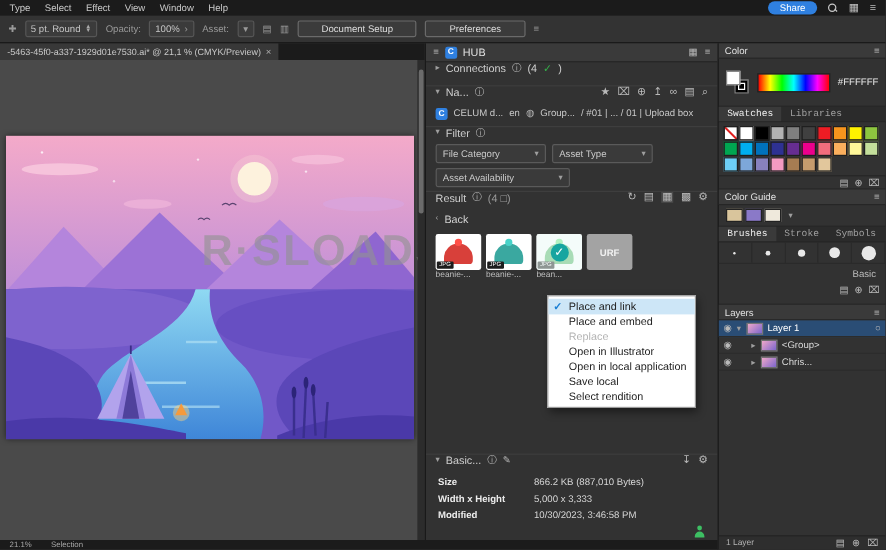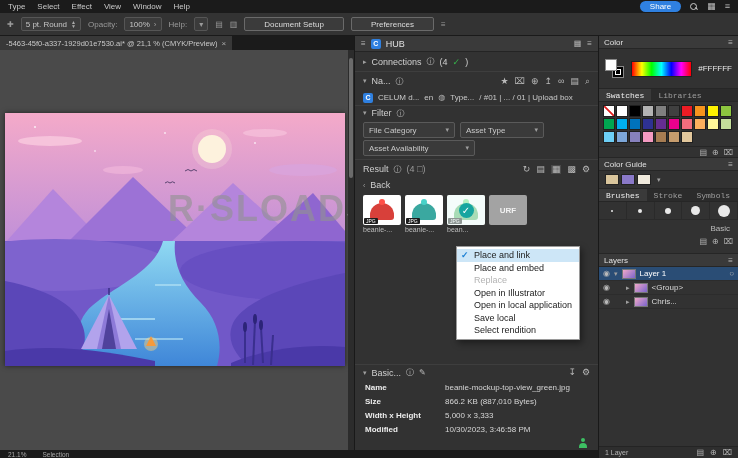--- a/index.html
+++ b/index.html
@@ -52,21 +52,21 @@
   .statusbar { position:absolute; top:450px; left:0; width:598px; height:8px; background:#1b1b1b;
     display:flex; align-items:center; gap:16px; padding:0 8px; font-size:6.5px; color:#a8a8a8; z-index:20;}
 
   
   .celum { position:absolute; top:36px; left:354px; width:244px; height:414px; background:#323232;
     border-left:1px solid #191919; display:flex; flex-direction:column; font-size:9px; z-index:10; }
   .celum-head { height:16px; background:#3a3a3a; border-bottom:1px solid #242424; display:flex;
     align-items:center; gap:5px; padding:0 6px; color:#e0e0e0; }
   .logo-chip { width:10px; height:10px; border-radius:2px; background:#2f80e0; color:#fff;
     font-size:7px; font-weight:bold; display:flex; align-items:center; justify-content:center; }
-  .crow { display:flex; align-items:center; gap:5px; padding:0 8px; flex:0 0 auto; }
+  .crow { display:flex; align-items:flex-start; gap:5px; padding:0 8px; flex:0 0 auto; }
   .sect { border-bottom:1px solid #3e3e3e; }
   .chev { color:#9f9f9f; font-size:7px; }
   .ico { color:#b9b9b9; font-size:9px; line-height:9px; }
   .ico.sm { font-size:8px; }
   .g { color:#35b24a; }
   .icons-right { margin-left:auto; display:flex; gap:6px; align-items:center; }
   .bc { font-size:8px; color:#c9c9c9; white-space:nowrap; overflow:hidden; }
   .dd { height:16px; border:1px solid #5a5a5a; background:#3a3a3a; border-radius:2px;
     display:flex; align-items:center; justify-content:space-between; padding:0 5px; color:#c9c9c9; font-size:8px; }
   .thumbrow { display:flex; gap:4px; padding:3px 8px 0 8px; }
@@ -171,21 +171,21 @@
       <span class="spin">
           <span>▲</span>
           <span>▼</span>
         </span>
     </span>
     <span class="dim">Opacity:</span>
     <span class="cb-box">
       <span>100%</span>
       <span class="dim">›</span>
     </span>
-    <span class="dim">Help:</span>
+    <span class="dim">Asset:</span>
     <span class="cb-box">
       <span class="dim">▾</span>
     </span>
     <span class="dim">▤</span>
     <span class="dim">▥</span>
     <span class="cb-btn">Document Setup</span>
     <span class="cb-btn">Preferences</span>
     <span class="dim">≡</span>
   </div>
 
@@ -299,21 +299,21 @@
         <span class="ico">▤</span>
         <span class="ico">⌕</span>
       </span>
     </div>
 
     <div class="crow sect" style="height:16px">
       <span class="logo-chip">C</span>
       <span class="bc">CELUM d...</span>
       <span class="bc dim">en</span>
       <span class="ico sm">◍</span>
-      <span class="bc">Type...</span>
+      <span class="bc">Group...</span>
       <span class="bc dim">/ #01 | ... / 01 | Upload box</span>
     </div>
 
     <div class="crow" style="height:14px">
       <span class="chev">▾</span>
       <span>Filter</span>
       <span class="ico sm">ⓘ</span>
     </div>
 
     <div class="crow" style="height:20px">
@@ -382,24 +382,20 @@
 
     <div class="crow" style="height:16px; border-top:1px solid #3e3e3e">
       <span class="chev">▾</span>
       <span>Basic...</span>
       <span class="ico sm">ⓘ</span>
       <span class="ico sm">✎</span>
       <span class="icons-right">
         <span class="ico">↧</span>
         <span class="ico">⚙</span>
       </span>
-    </div>
-    <div class="drow">
-      <span class="dkey">Name</span>
-      <span class="dval">beanie-mockup-top-view_green.jpg</span>
     </div>
     <div class="drow">
       <span class="dkey">Size</span>
       <span class="dval">866.2 KB (887,010 Bytes)</span>
     </div>
     <div class="drow">
       <span class="dkey">Width x Height</span>
       <span class="dval">5,000 x 3,333</span>
     </div>
     <div class="drow">

